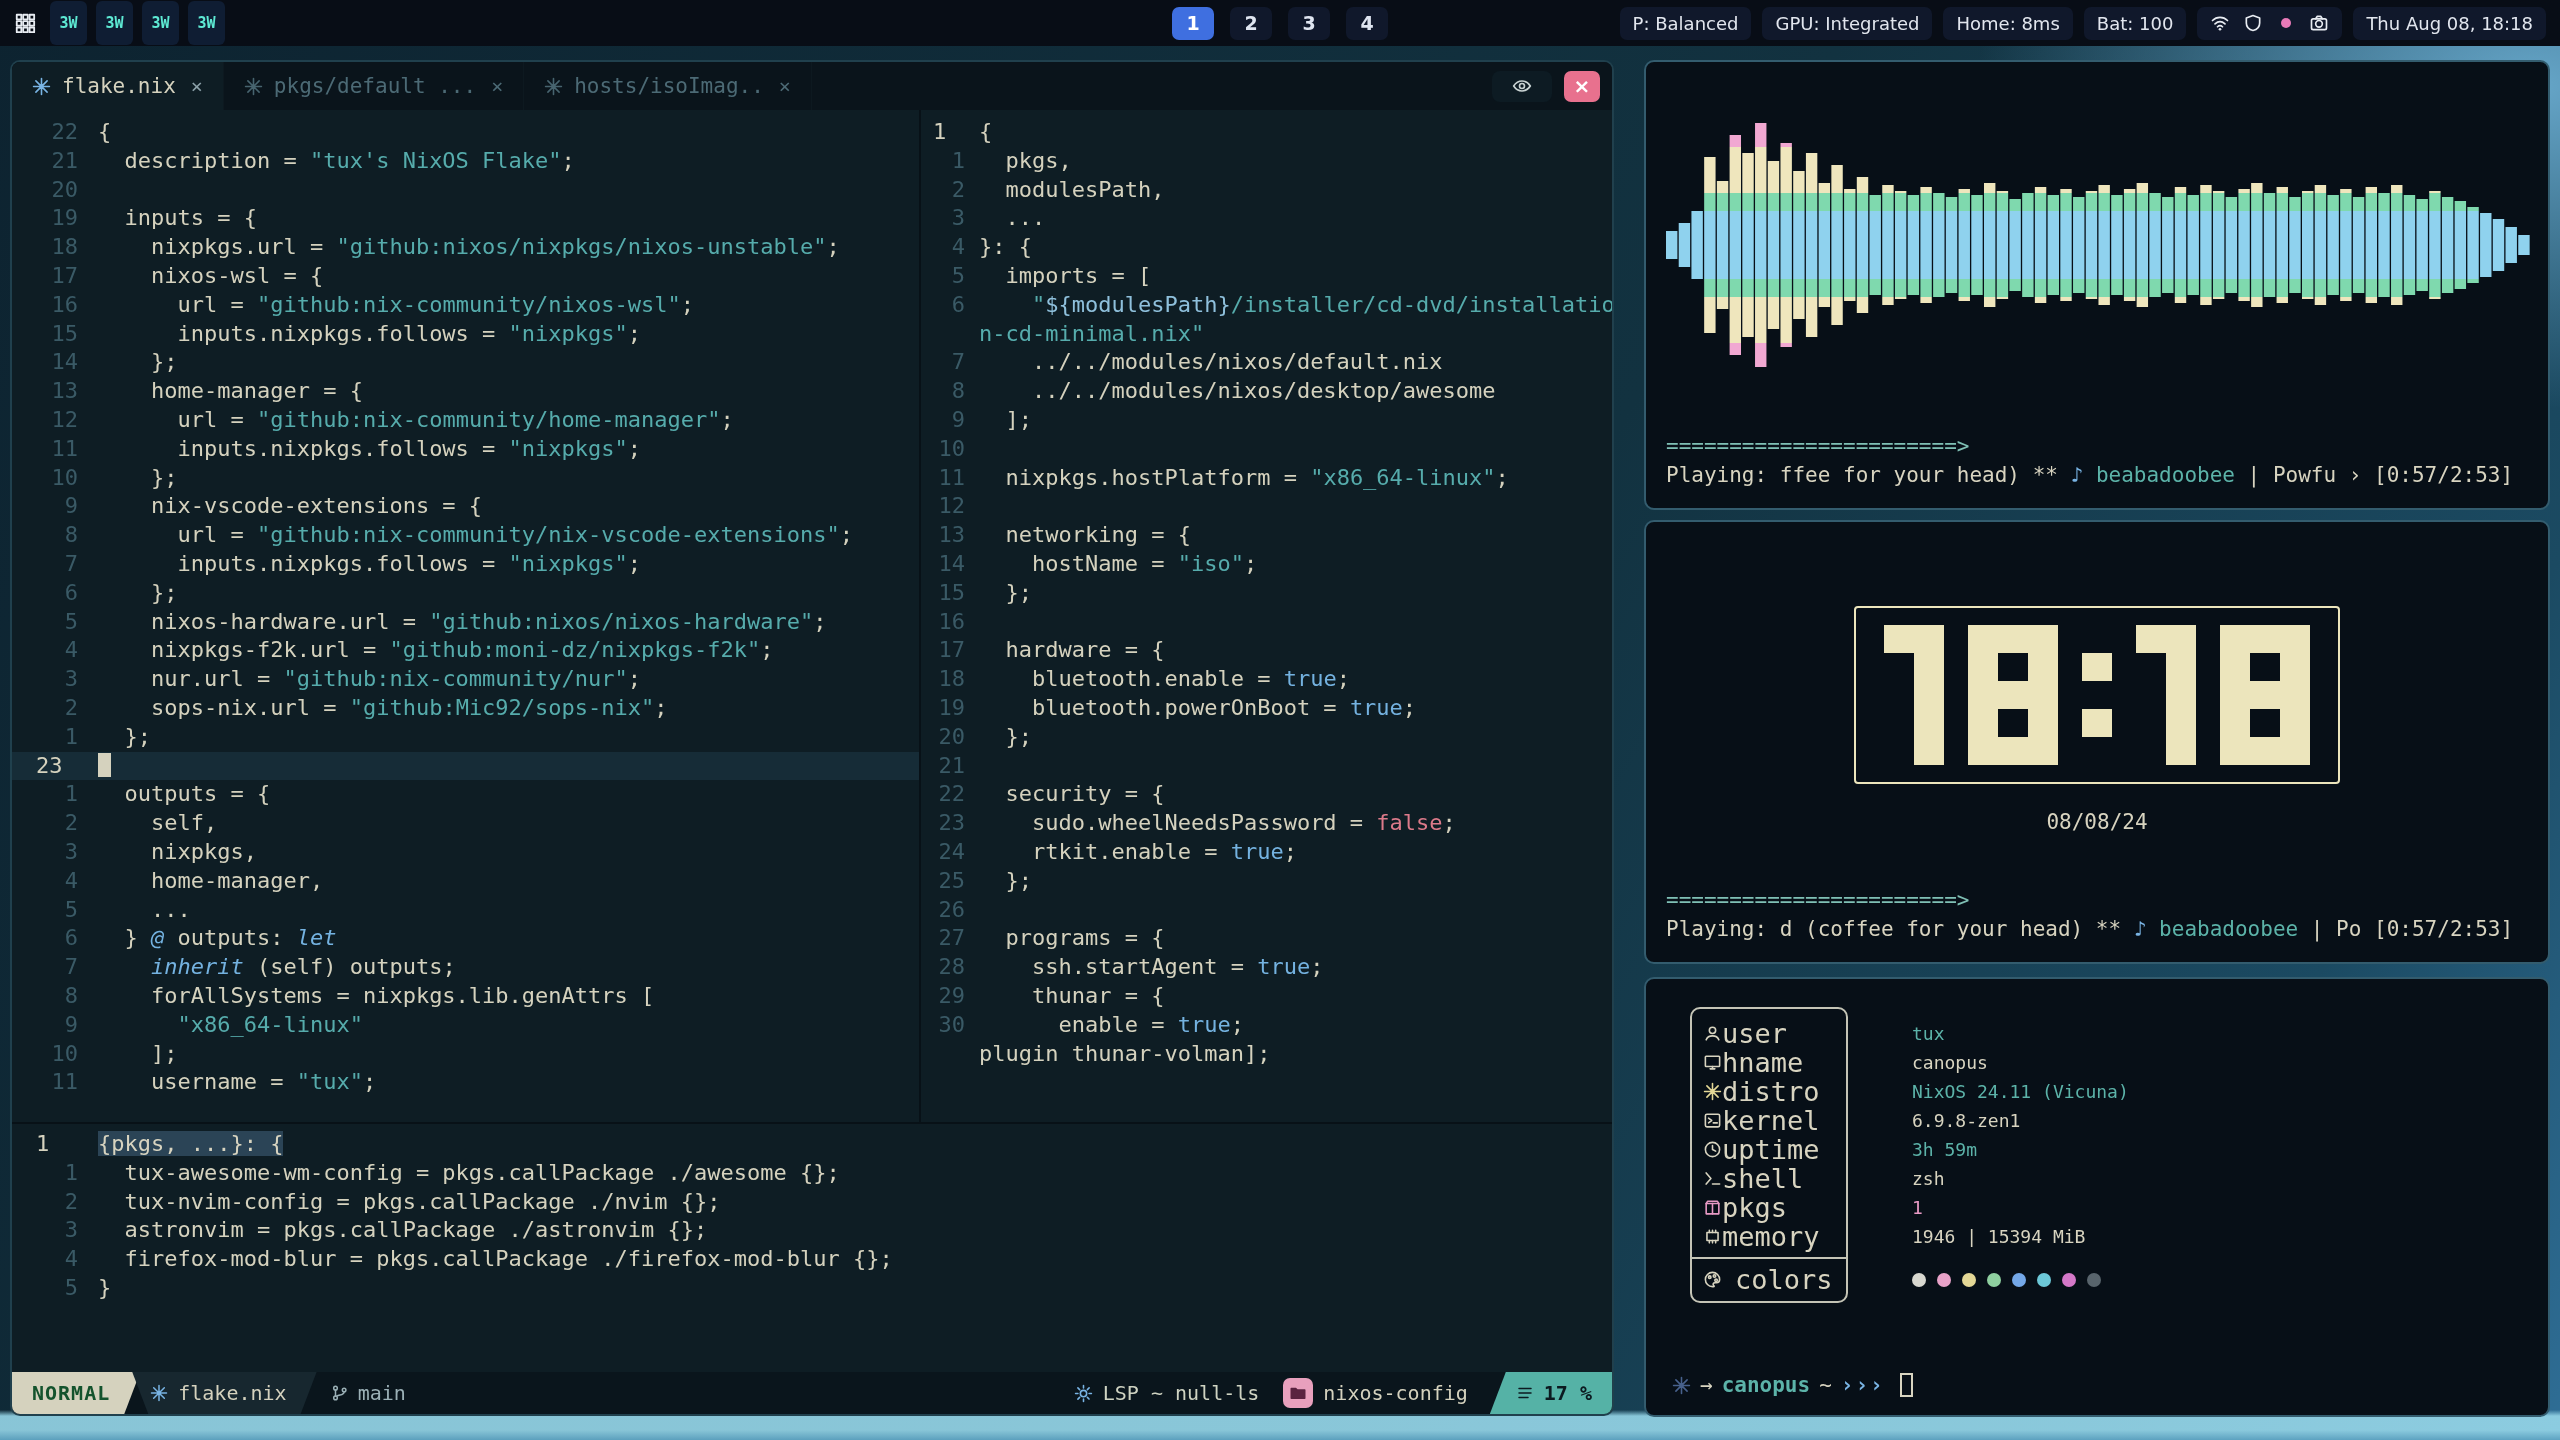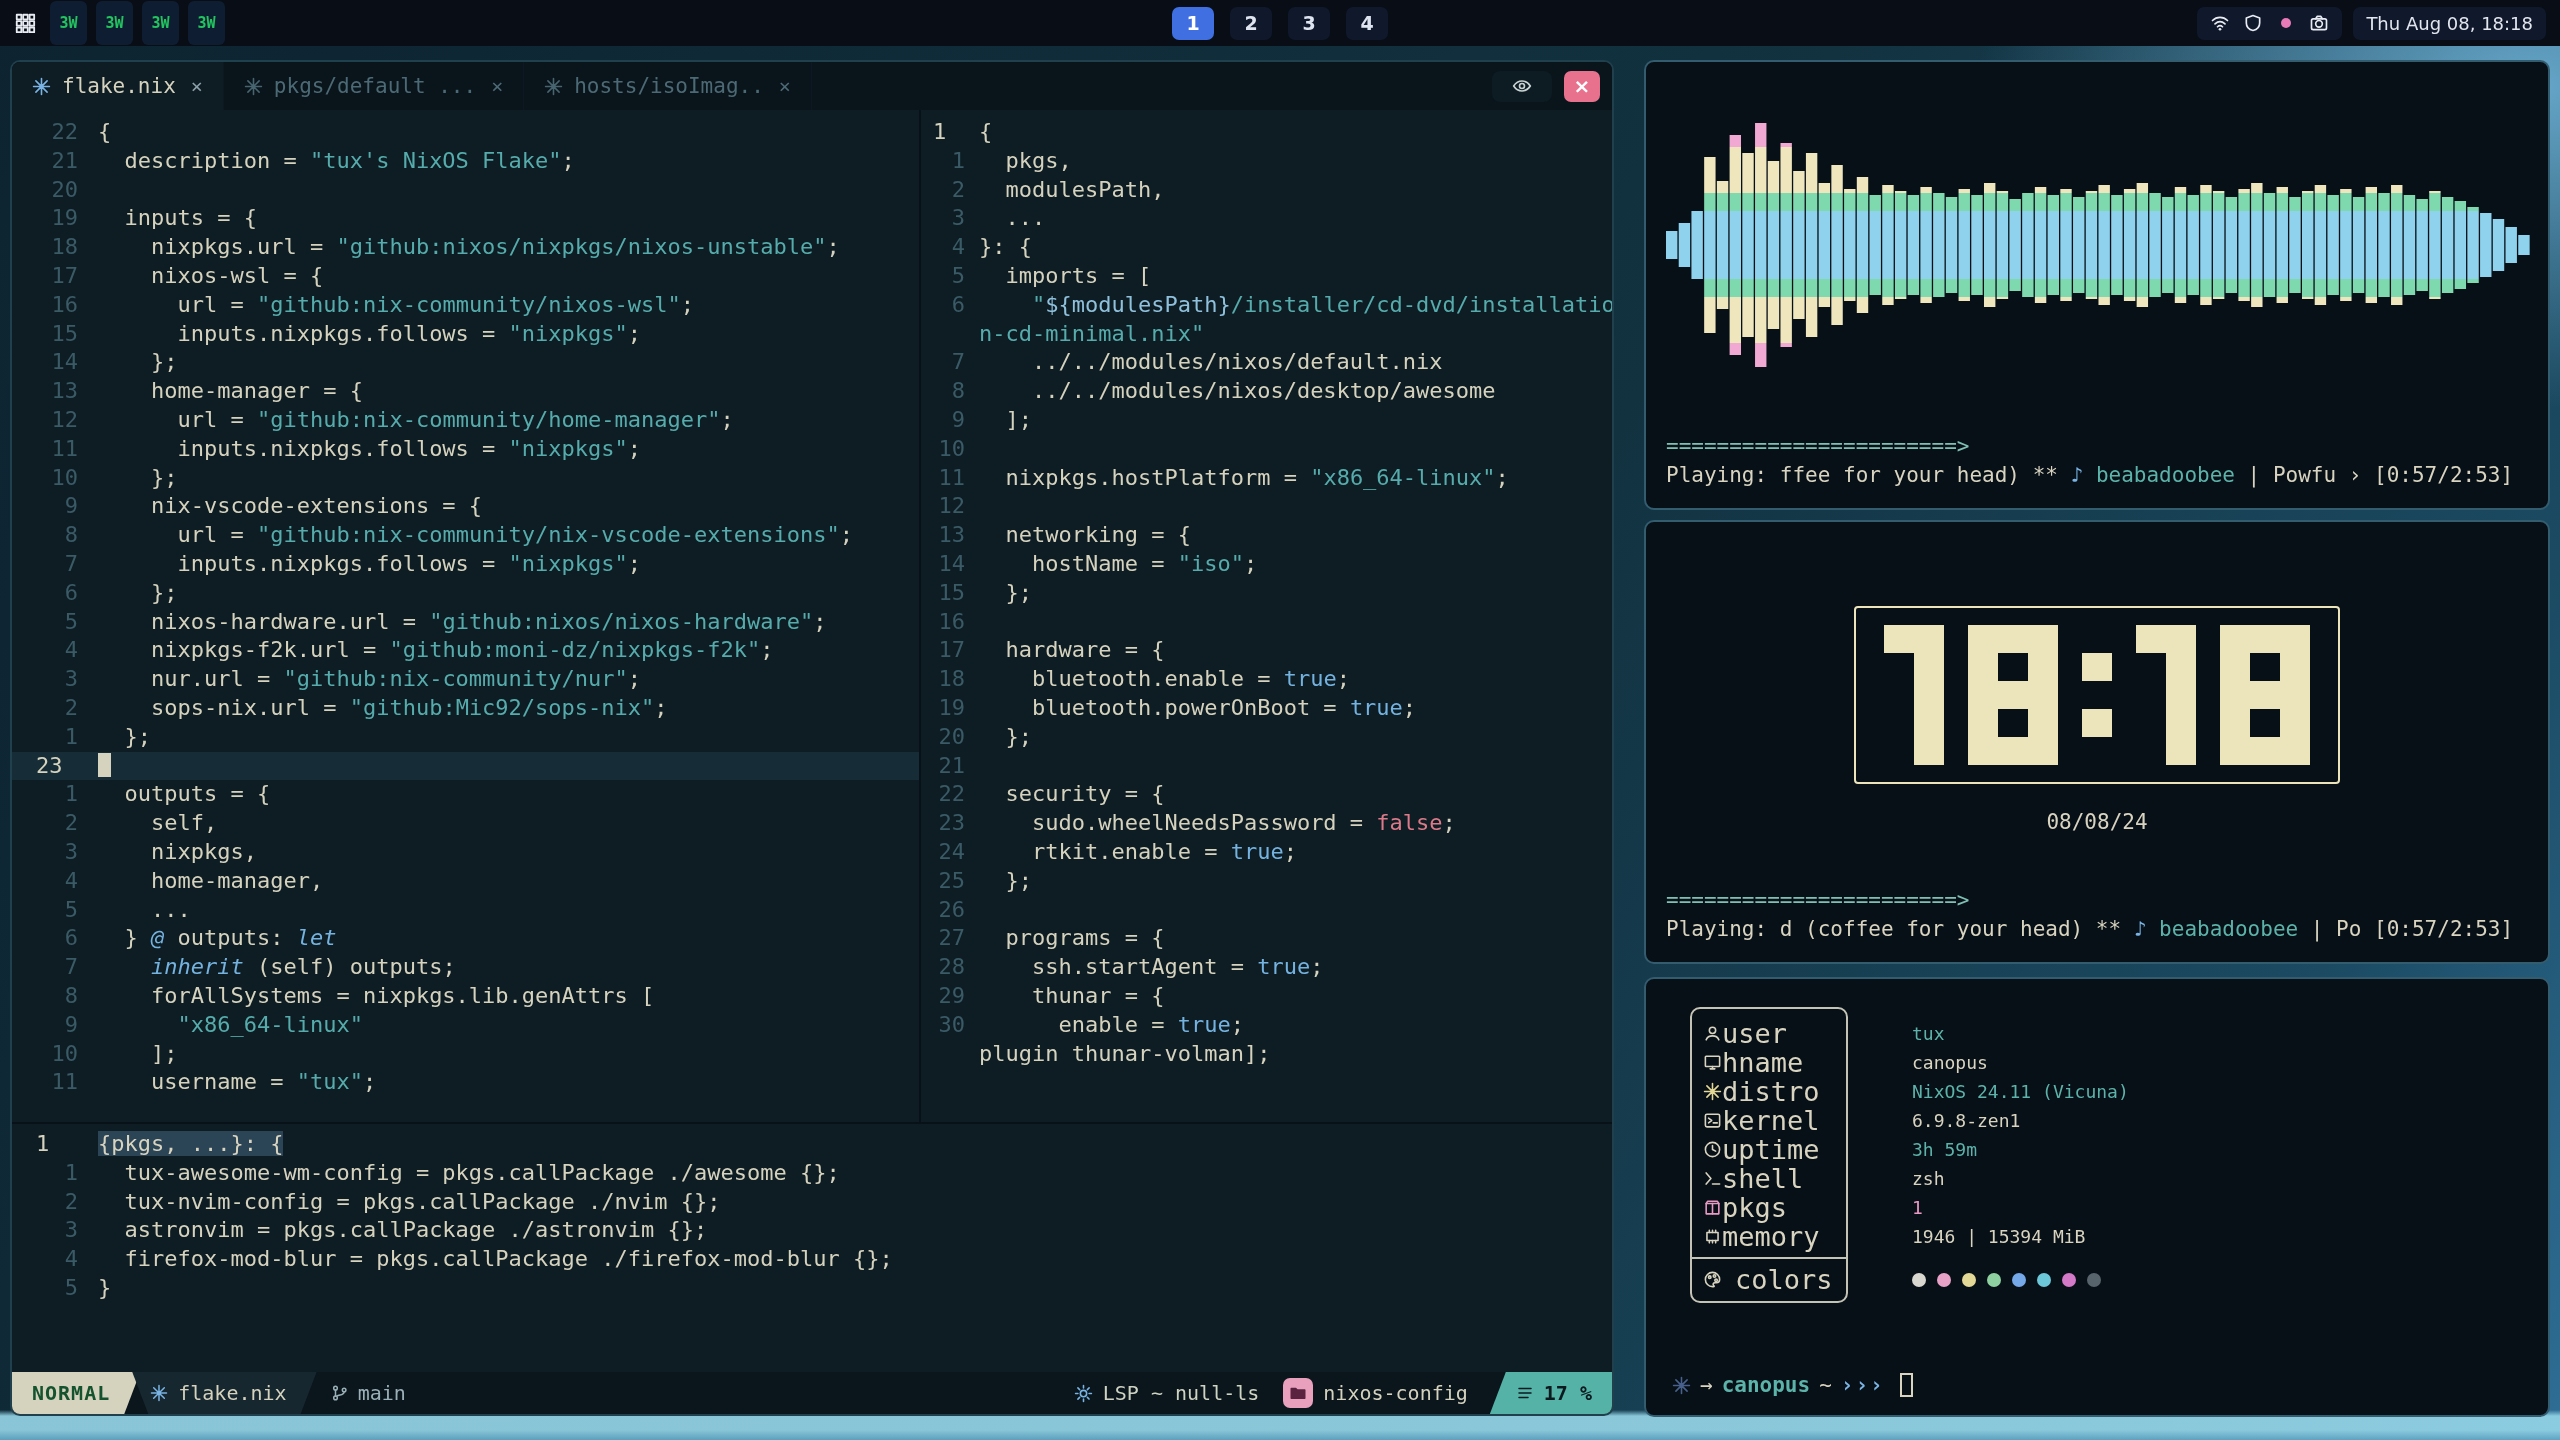--- a/index.html
+++ b/index.html
@@ -8,21 +8,21 @@
   font-family:"DejaVu Sans Mono",monospace;
   background:
     radial-gradient(900px 520px at 99% 6%, rgba(110,176,212,.9), rgba(110,176,212,0) 62%),
     linear-gradient(180deg, rgba(0,0,0,0) 0 1410px, rgba(150,214,232,.9) 1416px 1430px, rgba(96,166,196,.95) 1440px),
     linear-gradient(120deg, #0d2330 0%, #123240 55%, #1b4a62 85%, #2f6e96 100%);
 }
 
 .topbar{position:absolute;left:0;top:0;width:2560px;height:46px;background:#080d16;display:flex;align-items:center;padding:0 14px}
 .tb-left{display:flex;align-items:center;gap:14px}
 .tags{display:flex;gap:9px}
-.tag{width:37px;height:44px;border-radius:6px;background:#0f1d33;color:#22c55e;font:700 15px "DejaVu Sans Mono",monospace;display:flex;align-items:center;justify-content:center}
+.tag{width:37px;height:44px;border-radius:6px;background:#0f1d33;color:#5eead4;font:700 15px "DejaVu Sans Mono",monospace;display:flex;align-items:center;justify-content:center}
 .tb-center{position:absolute;left:50%;transform:translateX(-50%);display:flex;gap:16px}
 .screen-btn{min-width:42px;height:33px;border-radius:7px;background:#10182b;color:#dfe5f0;display:flex;align-items:center;justify-content:center;font:700 19px "DejaVu Sans",sans-serif}
 .screen-btn.active{background:#3f6fe0;color:#ffffff}
 .tb-right{margin-left:auto;display:flex;align-items:center}
 .pill{height:33px;border-radius:7px;background:#10182b;color:#e2e6ee;font:18px "DejaVu Sans",sans-serif;display:flex;align-items:center;padding:0 13px;margin-left:11px;white-space:nowrap}
 .pill.icons{gap:13px}
 .icn{fill:none;stroke-width:2;stroke-linecap:round;stroke-linejoin:round;display:block}
 
 .win{position:absolute;border-radius:10px;border:2px solid #335c6e;background:#070f17;overflow:hidden}
 #nvim{left:10px;top:60px;width:1604px;height:1356px;background:#0e1d24;border-color:#20404d}
@@ -130,20 +130,26 @@
         <div class="tag">3W</div>
       </div>
   </div>
   <div class="tb-center" id="screens">
       <div class="screen-btn active">1</div>
       <div class="screen-btn">2</div>
       <div class="screen-btn">3</div>
       <div class="screen-btn">4</div>
     </div>
   <div class="tb-right">
+    <span id="status-pills" style="display:flex">
+        <div class="pill">P: Balanced</div>
+        <div class="pill">GPU: Integrated</div>
+        <div class="pill">Home: 8ms</div>
+        <div class="pill">Bat: 100</div>
+      </span>
     <div class="pill icons" id="tray">
         <svg viewBox="0 0 24 24" width="20" height="20" class="icn" style="stroke: rgb(232, 236, 242);">
           <path d="M3 9c5-5 13-5 18 0M6 13c4-3.5 8-3.5 12 0M9 16.5c2-1.8 4-1.8 6 0"></path>
           <circle cx="12" cy="19.5" r="1.6" fill="currentColor" stroke="none"></circle>
         </svg>
         <svg viewBox="0 0 24 24" width="20" height="20" class="icn" style="stroke: rgb(232, 236, 242);">
           <path d="M12 3l8 3v6c0 5-3.5 8-8 9-4.5-1-8-4-8-9V6z"></path>
         </svg>
         <svg viewBox="0 0 24 24" width="20" height="20" class="icn" style="stroke: rgb(232, 236, 242);">
           <circle cx="12" cy="12" r="6" fill="#e87ab8" stroke="none"></circle>

